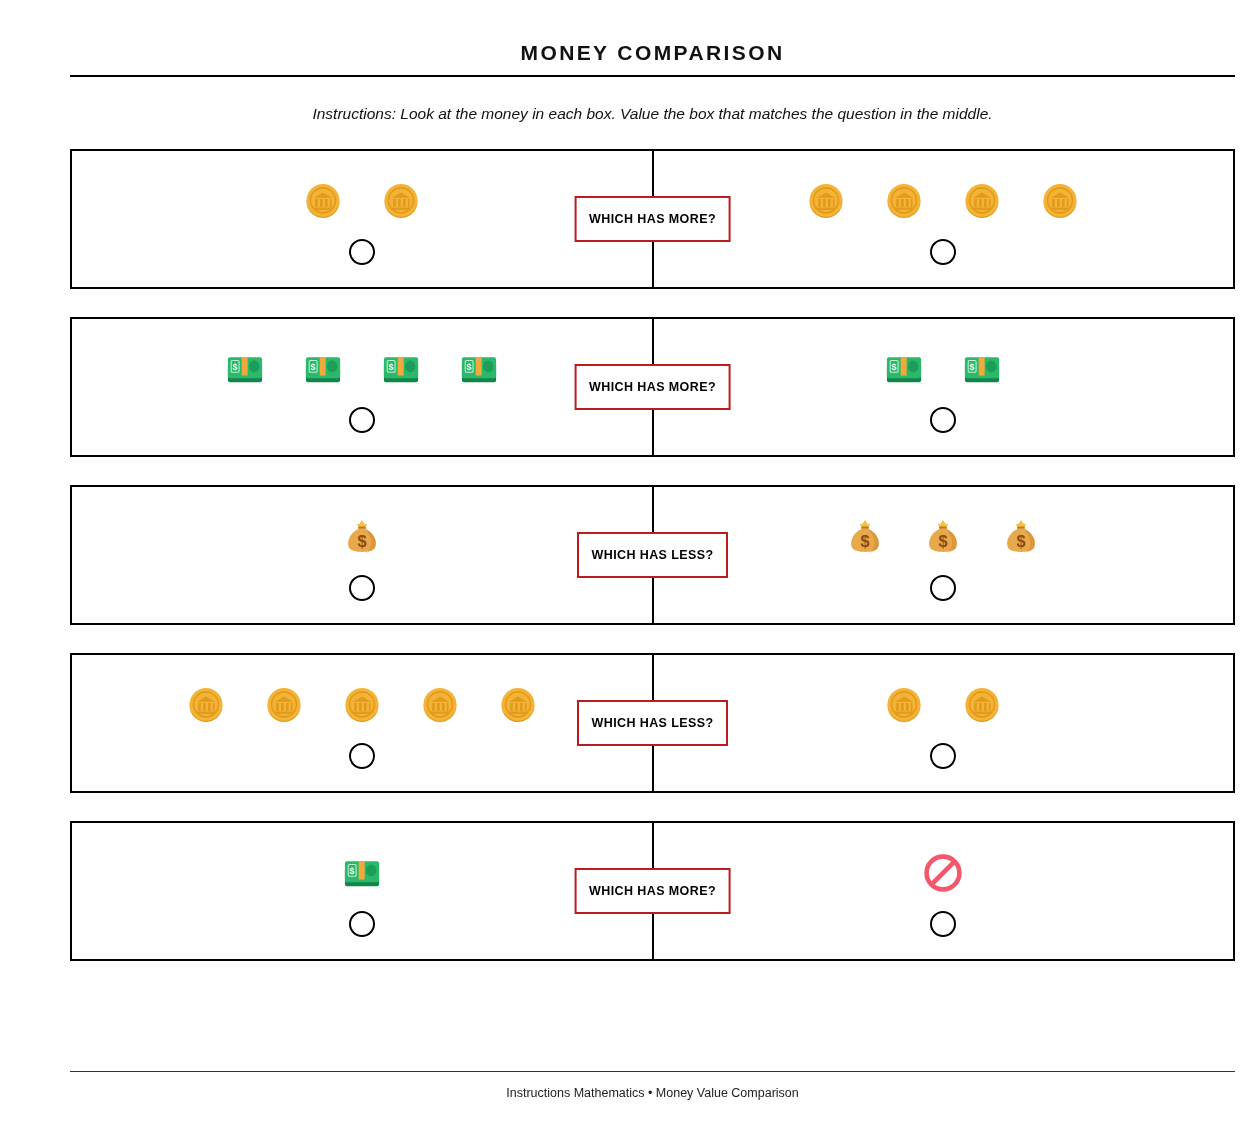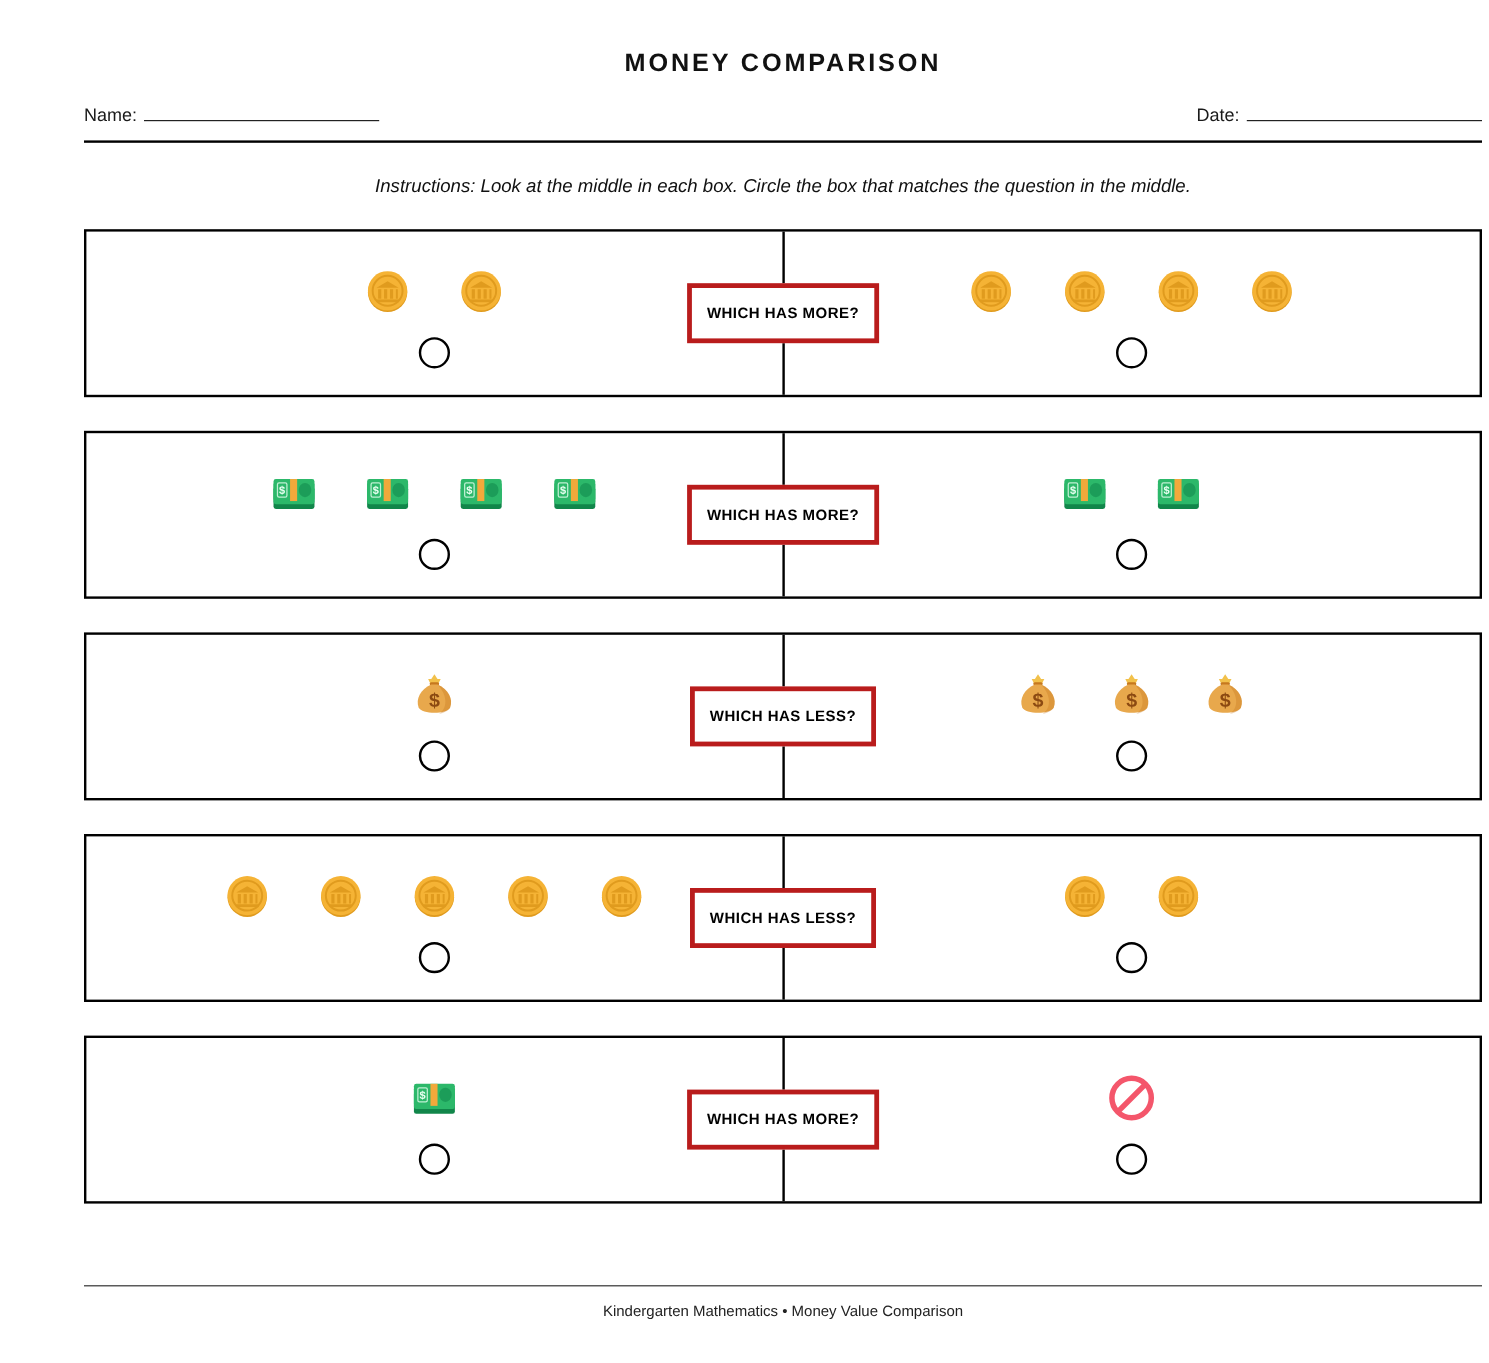--- a/index.html
+++ b/index.html
@@ -135,21 +135,21 @@
     background: #ffffff;
   }
 
   
   .question-chip {
     position: absolute;
     left: 50%;
     top: 50%;
     transform: translate(-50%, -50%);
     background: #ffffff;
-    border: 4px solid #b91c1c;
+    border: 2px solid #b91c1c;
     padding: 14px 13px;
     font-size: 12.5px;
     font-weight: bold;
     letter-spacing: 0.4px;
     white-space: nowrap;
     z-index: 3;
     color: #000000;
   }
 
   
@@ -170,34 +170,24 @@
     color: #222222;
   }
 </style>
 </head>
 <body>
 
 <div class="page">
 
   <h1 class="worksheet-title">MONEY COMPARISON</h1>
 
-  <div class="meta-row">
-    <div class="meta-field">
-      <span class="meta-label">Name:</span>
-      <span class="meta-line name"></span>
-    </div>
-    <div class="meta-field">
-      <span class="meta-label">Date:</span>
-      <span class="meta-line date"></span>
-    </div>
-  </div>
 
   <hr class="header-rule">
 
-  <p class="instructions">Instructions: Look at the middle in each box. Circle the box that matches the question in the middle.</p>
+  <p class="instructions">Instructions: Look at the money in each box. Value the box that matches the question in the middle.</p>
 
   <div class="rows" id="rows-container">
       <div class="problem-row">
         <div class="side left">
           <div class="item-strip">
             <svg viewBox="0 0 64 64" class="money-item">
               <circle cx="32" cy="33" r="25" fill="#E09B1E"></circle>
               <circle cx="32" cy="31" r="25" fill="#F5B335"></circle>
               <circle cx="32" cy="31" r="19" fill="none" stroke="#E09B1E" stroke-width="2.5"></circle>
               <polygon points="32,19 46,27 18,27" fill="#E09B1E"></polygon>
@@ -502,16 +492,16 @@
             </svg>
           </div>
           <div class="answer-circle"></div>
         </div>
         <div class="question-chip">WHICH HAS MORE?</div>
       </div>
     </div>
 
   <div class="footer">
     <hr class="footer-rule">
-    <div class="footer-text">Kindergarten Mathematics • Money Value Comparison</div>
+    <div class="footer-text">Instructions Mathematics • Money Value Comparison</div>
   </div>
 
 </div>
 
 </body></html>

